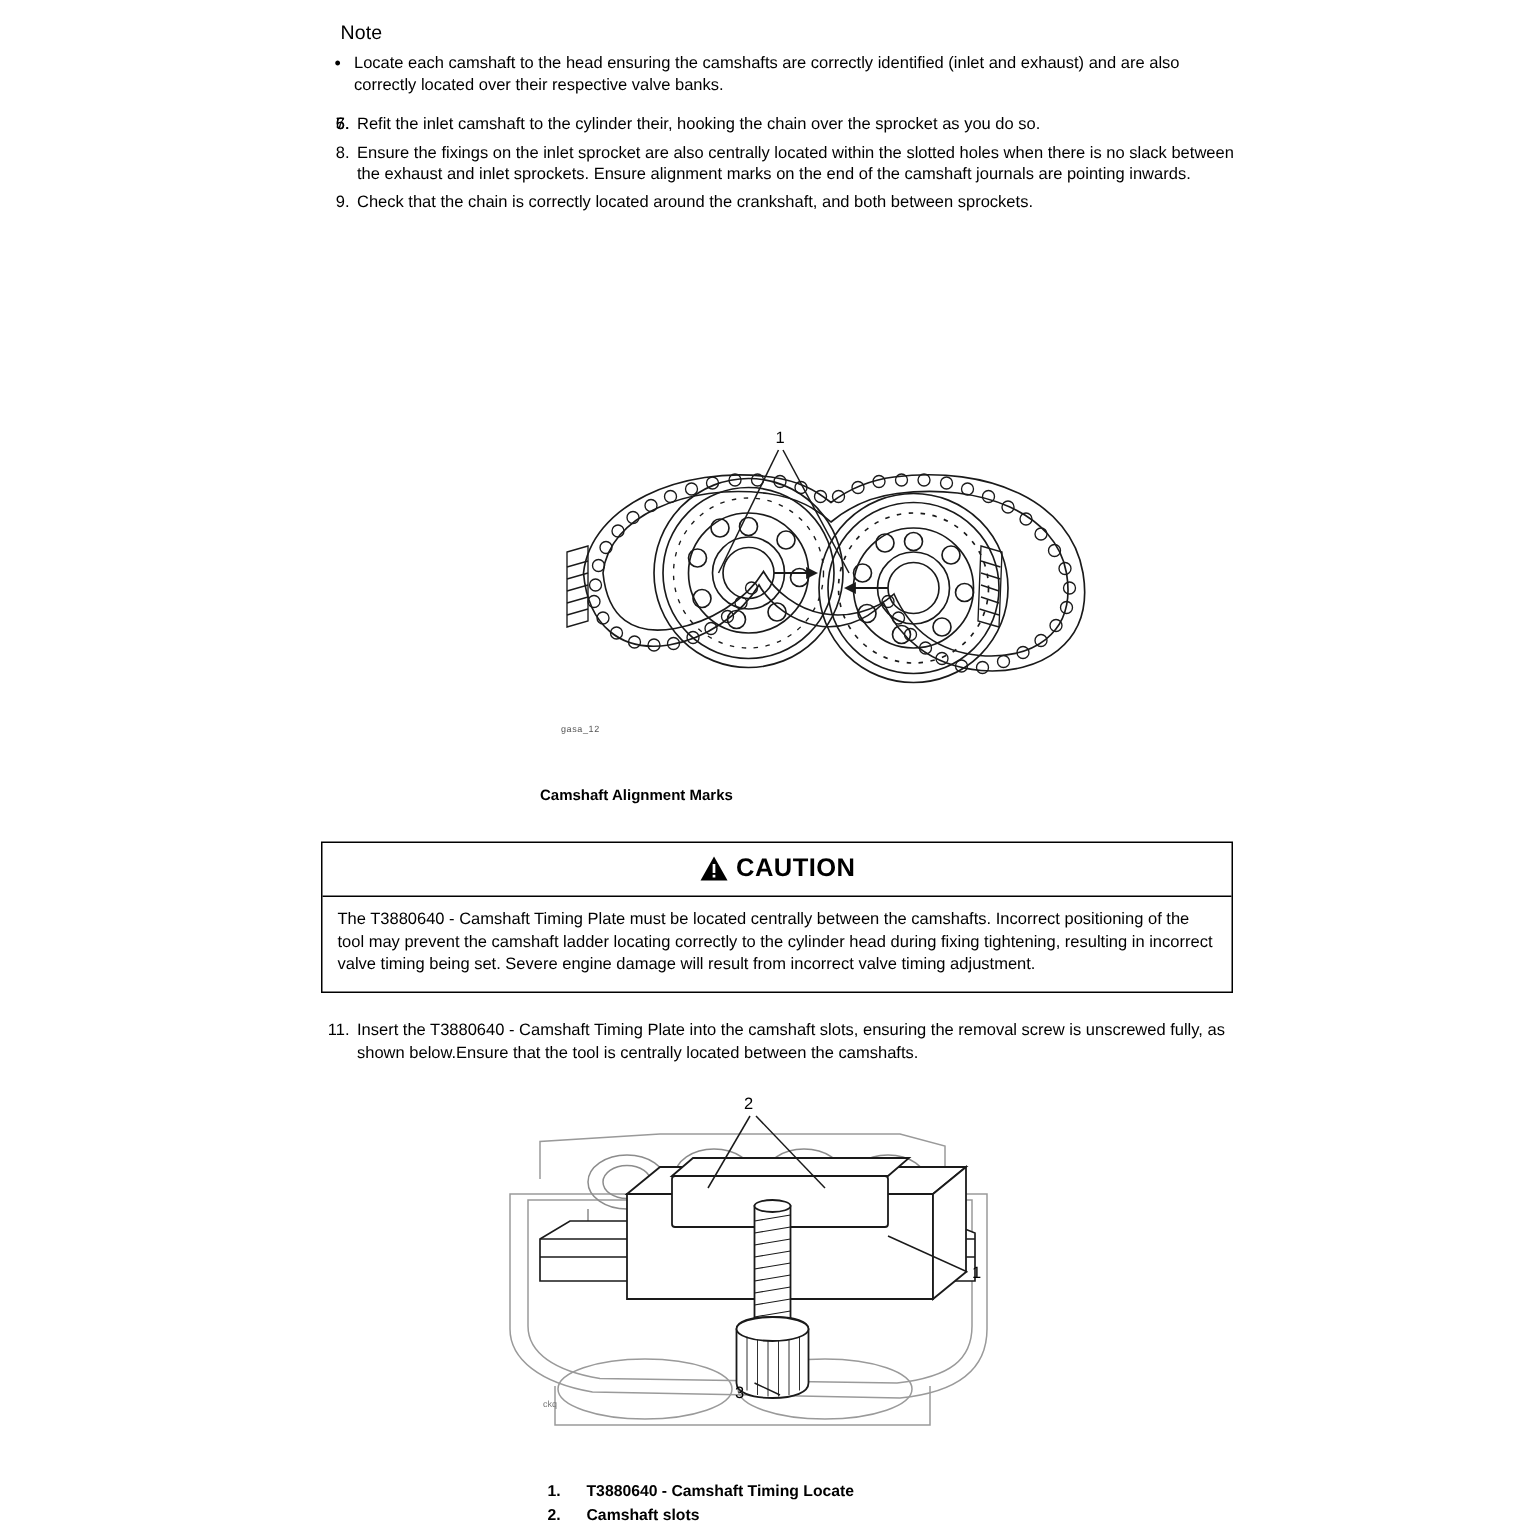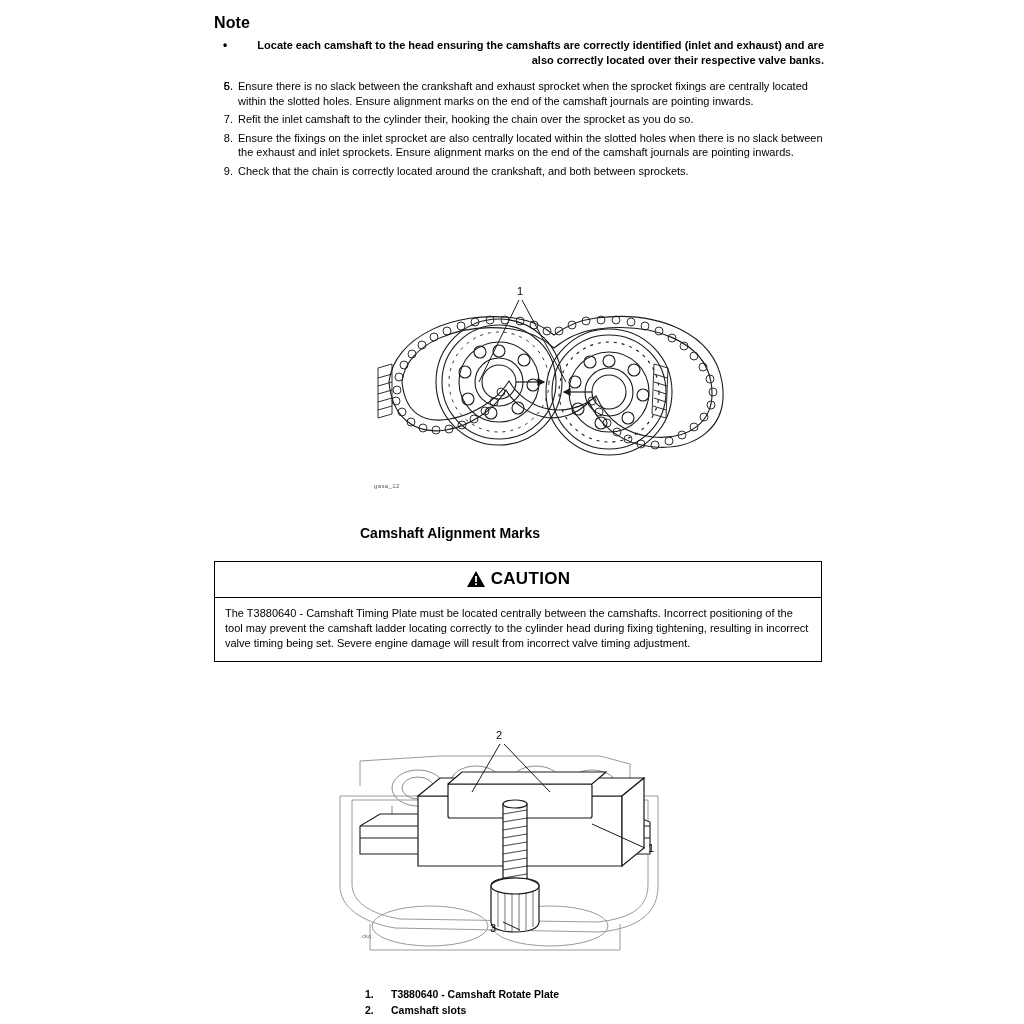--- a/index.html
+++ b/index.html
@@ -21,38 +21,37 @@
     width: 1024px;
     height: 1024px;
   }
   .content {
     position: absolute;
     left: 214px;
     top: 14px;
     width: 610px;
   }
   .note-heading {
-    font-size: 16px;
-    font-weight: bold;
-    margin: 0 0 6px 0;
+    font-size: 13px;
+    font-weight: normal;
+    margin: 0 0 6px 13px;
     letter-spacing: 0.1px;
   }
   ul.bullets {
     margin: 0 0 8px 0;
     padding-left: 22px;
     list-style: none;
   }
   ul.bullets li {
     position: relative;
     font-size: 11px;
-    font-weight: bold;
+    font-weight: normal;
     line-height: 1.33;
     margin-bottom: 12px;
     padding-left: 0;
-    text-align: right;
   }
   ul.bullets li::before {
     content: "\2022";
     position: absolute;
     left: -13px;
     top: 0;
     font-size: 12px;
   }
   ol.steps {
     margin: 0;
@@ -78,21 +77,21 @@
     position: absolute;
     left: 214px;
     top: 282px;
     width: 610px;
     height: 230px;
   }
   .fig1-label {
     position: absolute;
     left: 360px;
     top: 525px;
-    font-size: 14px;
+    font-size: 10px;
     font-weight: bold;
     width: 400px;
   }
   .caution-box {
     position: absolute;
     left: 214px;
     top: 561px;
     width: 608px;
     border: 1px solid #000;
     box-sizing: border-box;
@@ -147,21 +146,21 @@
 
   <div class="content">
     <div class="note-heading">Note</div>
 
     <ul class="bullets">
       <li>Locate each camshaft to the head ensuring the camshafts are correctly identified (inlet and exhaust) and are also correctly located over their respective valve banks.</li>
     </ul>
 
     <ol class="steps">
       <li><span class="num">5.</span></li>
-      <li><span class="num">6.</span><span>Ensure there is no slack between the crankshaft and exhaust sprocket when the sprocket fixings are centrally located within the slotted holes. Ensure alignment marks on the end of the camshaft journals are pointing inwards.</span></li>
+      <li><span class="num">6.</span></li>
       <li><span class="num">7.</span><span>Refit the inlet camshaft to the cylinder their, hooking the chain over the sprocket as you do so.</span></li>
       <li><span class="num">8.</span><span>Ensure the fixings on the inlet sprocket are also centrally located within the slotted holes when there is no slack between the exhaust and inlet sprockets. Ensure alignment marks on the end of the camshaft journals are pointing inwards.</span></li>
       <li><span class="num">9.</span><span>Check that the chain is correctly located around the crankshaft, and both between sprockets.</span></li>
     </ol>
   </div>
 
   <div class="fig1">
     <svg width="610" height="230" viewBox="0 0 610 230">
       <g fill="none" stroke="#1a1a1a" stroke-width="1.1">
 
@@ -298,20 +297,25 @@
       <svg width="20" height="18" viewBox="0 0 20 18">
         <polygon points="10,1 19,17 1,17" fill="#000"></polygon>
         <rect x="9.1" y="6" width="1.8" height="6" fill="#fff"></rect>
         <rect x="9.1" y="13.2" width="1.8" height="1.8" fill="#fff"></rect>
       </svg>
       <span>CAUTION</span>
     </div>
     <div class="caution-body">The T3880640 - Camshaft Timing Plate must be located centrally between the camshafts. Incorrect positioning of the tool may prevent the camshaft ladder locating correctly to the cylinder head during fixing tightening, resulting in incorrect valve timing being set. Severe engine damage will result from incorrect valve timing adjustment.</div>
   </div>
 
+  <div class="step11">
+    <ol class="steps">
+      <li><span class="num">11.</span><span>Insert the T3880640 - Camshaft Timing Plate into the camshaft slots, ensuring the removal screw is unscrewed fully, as shown below.Ensure that the tool is centrally located between the camshafts.</span></li>
+    </ol>
+  </div>
 
   <div class="fig2">
     <svg width="440" height="230" viewBox="0 0 440 230">
 
       <g fill="none" stroke="#9a9a9a" stroke-width="1">
         <path d="M60 60 L60 35 L140 30 L300 30 L330 38 L330 62"></path>
         <path d="M40 70 L40 160 C40 180 60 196 95 202 L300 206 C340 202 358 186 358 160 L358 70 Z"></path>
         <path d="M52 74 L52 158 C52 176 70 188 100 193 L298 196 C334 192 348 180 348 158 L348 74 Z"></path>
         <path d="M70 198 L70 224 L320 224 L320 198"></path>
         <ellipse cx="130" cy="200" rx="58" ry="20"></ellipse>
@@ -387,21 +391,21 @@
       <text x="196" y="13" font-family="Liberation Sans, sans-serif" font-size="11" fill="#000">2</text>
       <text x="348" y="126" font-family="Liberation Sans, sans-serif" font-size="11" fill="#000">1</text>
       <text x="190" y="206" font-family="Liberation Sans, sans-serif" font-size="11" fill="#000">3</text>
       <text x="62" y="212" font-family="Liberation Sans, sans-serif" font-size="6" fill="#777">ckq</text>
     </svg>
   </div>
 
   <div class="legend">
     <div class="row">
       <span class="ln">1.</span>
-      <span>T3880640 - Camshaft Rotate Plate</span>
+      <span>T3880640 - Camshaft Timing Locate</span>
     </div>
     <div class="row">
       <span class="ln">2.</span>
       <span>Camshaft slots</span>
     </div>
   </div>
 
 </div>
 
 </body></html>

